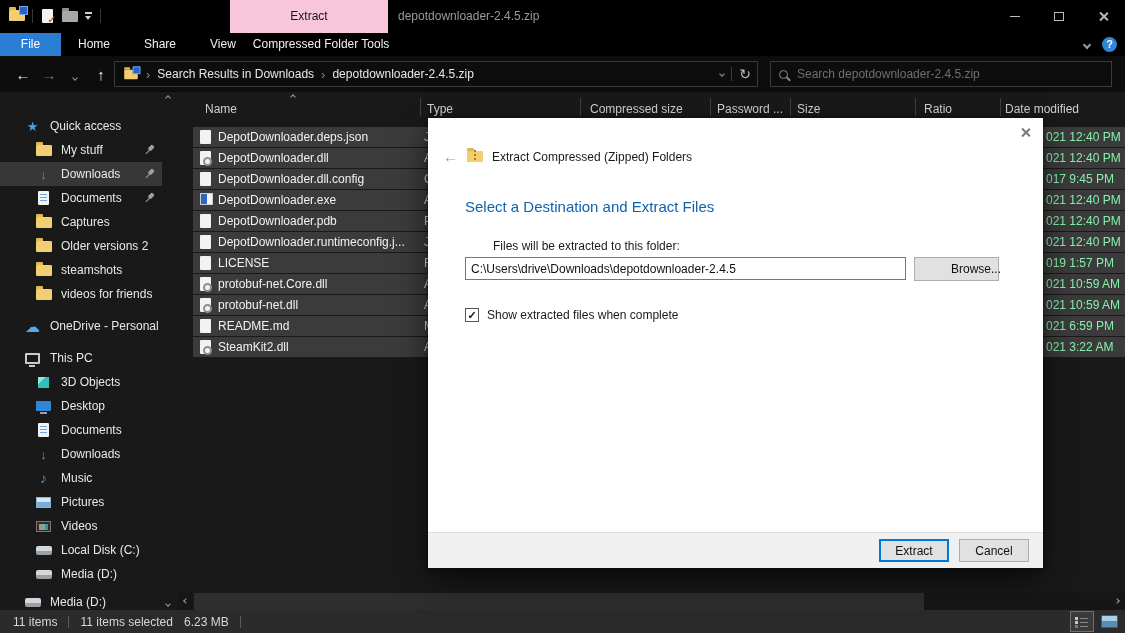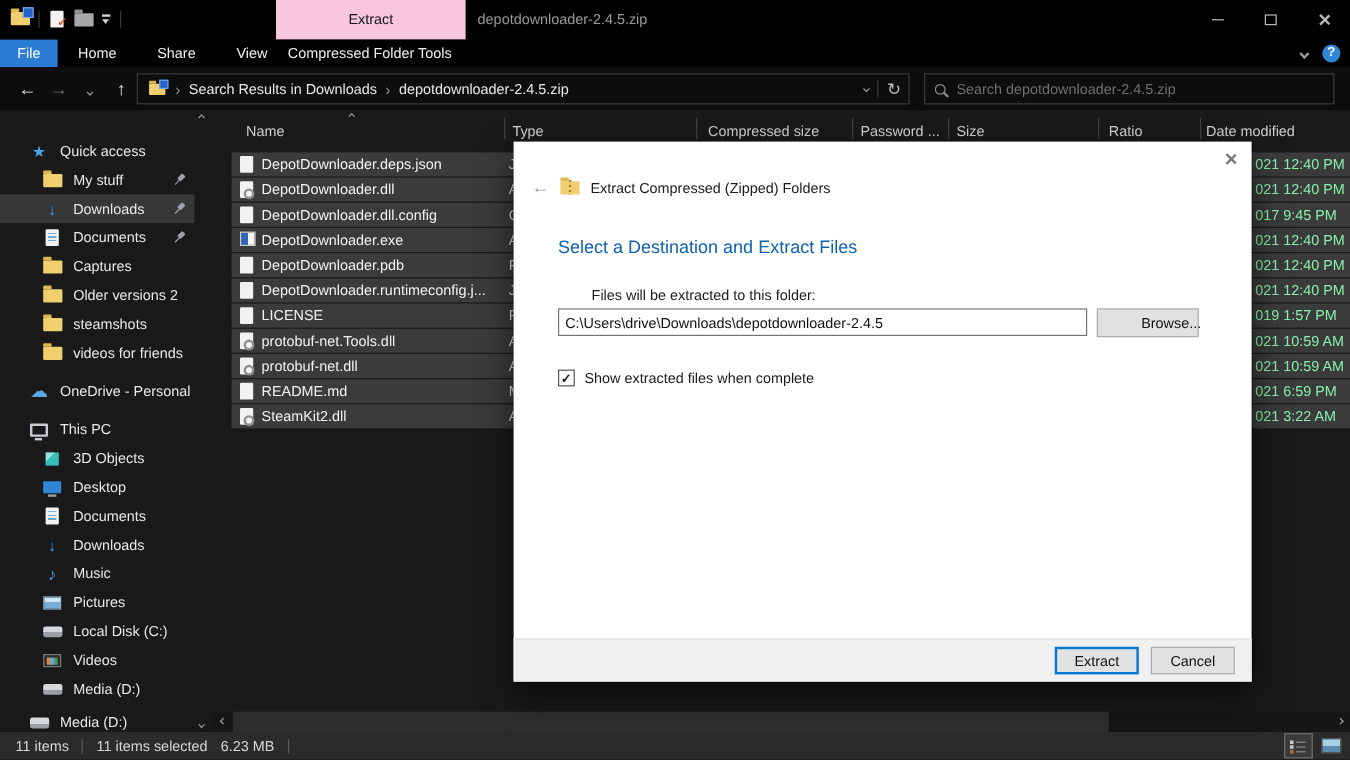--- a/index.html
+++ b/index.html
@@ -73,21 +73,21 @@
   .ctx-tab{ position:absolute; left:230px; top:0; width:158px; height:33px;
     background:#f8c6da; color:#151515; text-align:center; line-height:33px; }
   .win-title{ position:absolute; left:398px; top:0; line-height:33px; color:#9a9a9a; }
   .win-controls{ position:absolute; right:0; top:0; height:33px; display:flex; }
   .win-btn{ width:44px; height:33px; display:flex; align-items:center; justify-content:center; }
   .mini{ width:10px; height:1px; background:#bbb; display:inline-block;}
   .maxi{ width:10px; height:9px; border:1px solid #bbb; display:inline-block;}
   
   .ribbonrow{ position:absolute; top:33px; left:0; right:0; height:23px; background:#000; display:flex; }
   .rtab{ height:23px; line-height:23px; padding:0 17px; color:#f0f0f0; }
-  .rtab.file{ background:#2b7cd3; color:#fff; width:48px; padding:0; text-align:center; }
+  .rtab.file{ background:#2b7cd3; color:#fff; width:61px; padding:0; text-align:center; }
   .rtab.cft{ width:158px; padding:0; text-align:left; }
   .ribbon-right{ position:absolute; right:8px; top:0; height:23px; display:flex; align-items:center; gap:12px; }
   .help{ width:15px; height:15px; border-radius:50%; background:#2f86d6; color:#fff;
     font-size:11px; font-weight:bold; text-align:center; line-height:15px; }
   
   .navrow{ position:absolute; top:56px; left:0; right:0; height:36px; background:#0d0d0d;
     display:flex; align-items:center; padding:0 13px 0 10px; }
   .navbtn{ width:26px; text-align:center; font-size:15px; }
   .addr{ flex:1; height:26px; border:1px solid #3a3a3a; background:#0d0d0d;
     display:flex; align-items:center; padding:0 6px 0 8px; gap:7px; }
@@ -322,29 +322,29 @@
       <span>Music</span>
     </div>
     <div class="sitem lv1">
       <span class="icw">
           <span class="pic"></span>
         </span>
       <span>Pictures</span>
     </div>
     <div class="sitem lv1">
       <span class="icw">
+          <span class="vid"></span>
+        </span>
+      <span>Videos</span>
+    </div>
+    <div class="sitem lv1">
+      <span class="icw">
           <span class="disk"></span>
         </span>
       <span>Local Disk (C:)</span>
-    </div>
-    <div class="sitem lv1">
-      <span class="icw">
-          <span class="vid"></span>
-        </span>
-      <span>Videos</span>
     </div>
     <div class="sitem lv1">
       <span class="icw">
           <span class="disk"></span>
         </span>
       <span>Media (D:)</span>
     </div>
     <div class="sitem lv0 gap4">
       <span class="icw">
           <span class="disk"></span>
@@ -412,21 +412,21 @@
         <span class="fdate">021 12:40 PM</span>
       </div>
       <div class="frow">
         <span class="fic doc"></span>
         <span class="fname">LICENSE</span>
         <span class="ftype">F</span>
         <span class="fdate">019 1:57 PM</span>
       </div>
       <div class="frow">
         <span class="fic doc gear"></span>
-        <span class="fname">protobuf-net.Tools.dll</span>
+        <span class="fname">protobuf-net.Core.dll</span>
         <span class="ftype">A</span>
         <span class="fdate">021 10:59 AM</span>
       </div>
       <div class="frow">
         <span class="fic doc gear"></span>
         <span class="fname">protobuf-net.dll</span>
         <span class="ftype">A</span>
         <span class="fdate">021 10:59 AM</span>
       </div>
       <div class="frow">

